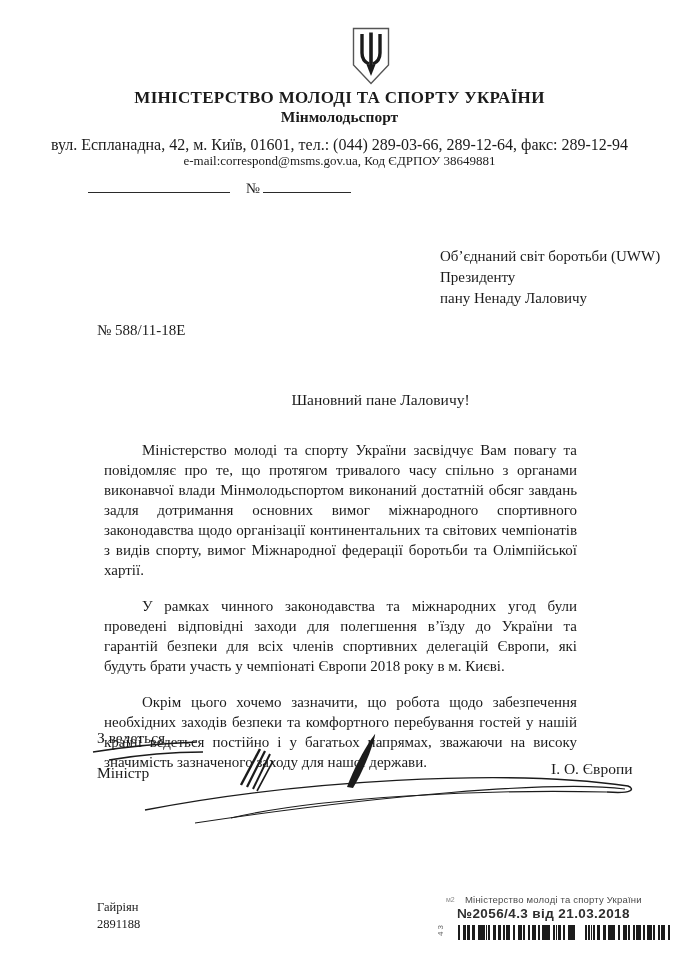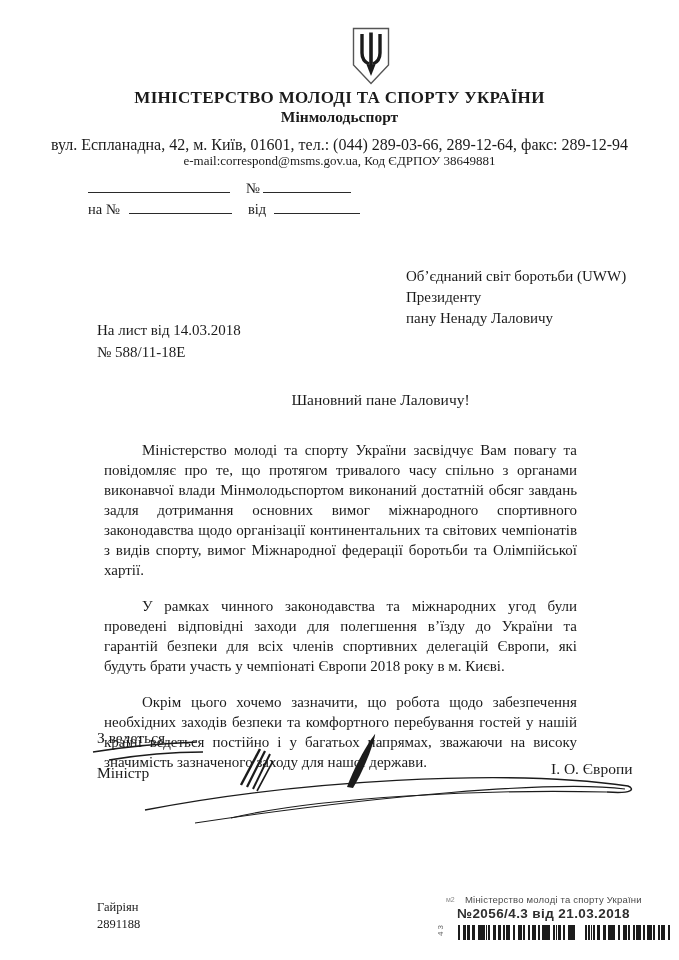--- a/index.html
+++ b/index.html
@@ -28,21 +28,21 @@
   }
   .email-line{
     position:absolute;top:153px;left:0;width:679px;
     text-align:center;font-size:13px;
   }
   
   .ref-block{position:absolute;left:88px;top:178px;font-size:14.5px;line-height:21px;}
   .blank{display:inline-block;border-bottom:1.2px solid #2a2a2a;height:13px;vertical-align:baseline;}
   .ref-row{white-space:nowrap;}
   
-  .addressee{position:absolute;left:406px;top:246px;font-size:15px;line-height:21px;margin-top:20px;}
+  .addressee{position:absolute;left:440px;top:246px;font-size:15px;line-height:21px;}
   
   .regarding{position:absolute;left:97px;top:319px;font-size:15px;line-height:22px;}
   
   .salutation{
     position:absolute;top:391px;left:128px;width:505px;
     text-align:center;font-size:15.5px;
   }
   .body-text{
     position:absolute;left:88px;top:424px;width:505px;
     font-size:15px;line-height:20px;text-align:justify;
@@ -89,36 +89,29 @@
   <div class="ministry-short">Мінмолодьспорт</div>
   <div class="addr-line">вул. Еспланадна, 42, м. Київ, 01601, тел.: (044) 289-03-66, 289-12-64, факс: 289-12-94</div>
   <div class="email-line">e-mail:correspond@msms.gov.ua, Код ЄДРПОУ 38649881</div>
 
   <div class="ref-block">
     <div class="ref-row">
       <span class="blank" style="width:142px"></span>
       <span style="margin-left:12px">№</span>
       <span class="blank" style="width:88px"></span>
     </div>
-    <div class="ref-row">
-      <span>на №</span>
-      <span class="blank" style="width:103px;margin-left:6px"></span>
-      <span style="margin-left:12px">від</span>
-      <span class="blank" style="width:86px;margin-left:4px"></span>
-    </div>
   </div>
 
   <div class="addressee">
     <div>Об’єднаний світ боротьби (UWW)</div>
     <div>Президенту</div>
     <div>пану Ненаду Лаловичу</div>
   </div>
 
   <div class="regarding">
-    <div>На лист від 14.03.2018</div>
     <div>№ 588/11-18Е</div>
   </div>
 
   <div class="salutation">Шановний пане Лаловичу!</div>
 
   <div class="body-text">
     <p>Міністерство молоді та спорту України засвідчує Вам повагу та повідомляє про те, що протягом тривалого часу спільно з органами виконавчої влади Мінмолодьспортом виконаний достатній обсяг завдань задля дотримання основних вимог міжнародного спортивного законодавства щодо організації континентальних та світових чемпіонатів з видів спорту, вимог Міжнародної федерації боротьби та Олімпійської хартії.</p>
     <p>У рамках чинного законодавства та міжнародних угод були проведені відповідні заходи для полегшення в’їзду до України та гарантій безпеки для всіх членів спортивних делегацій Європи, які будуть брати участь у чемпіонаті Європи 2018 року в м. Києві.</p>
     <p>Окрім цього хочемо зазначити, що робота щодо забезпечення необхідних заходів безпеки та комфортного перебування гостей у нашій країні ведеться постійно і у багатьох напрямах, зважаючи на високу значимість зазначеного заходу для нашої держави.</p>
   </div>

